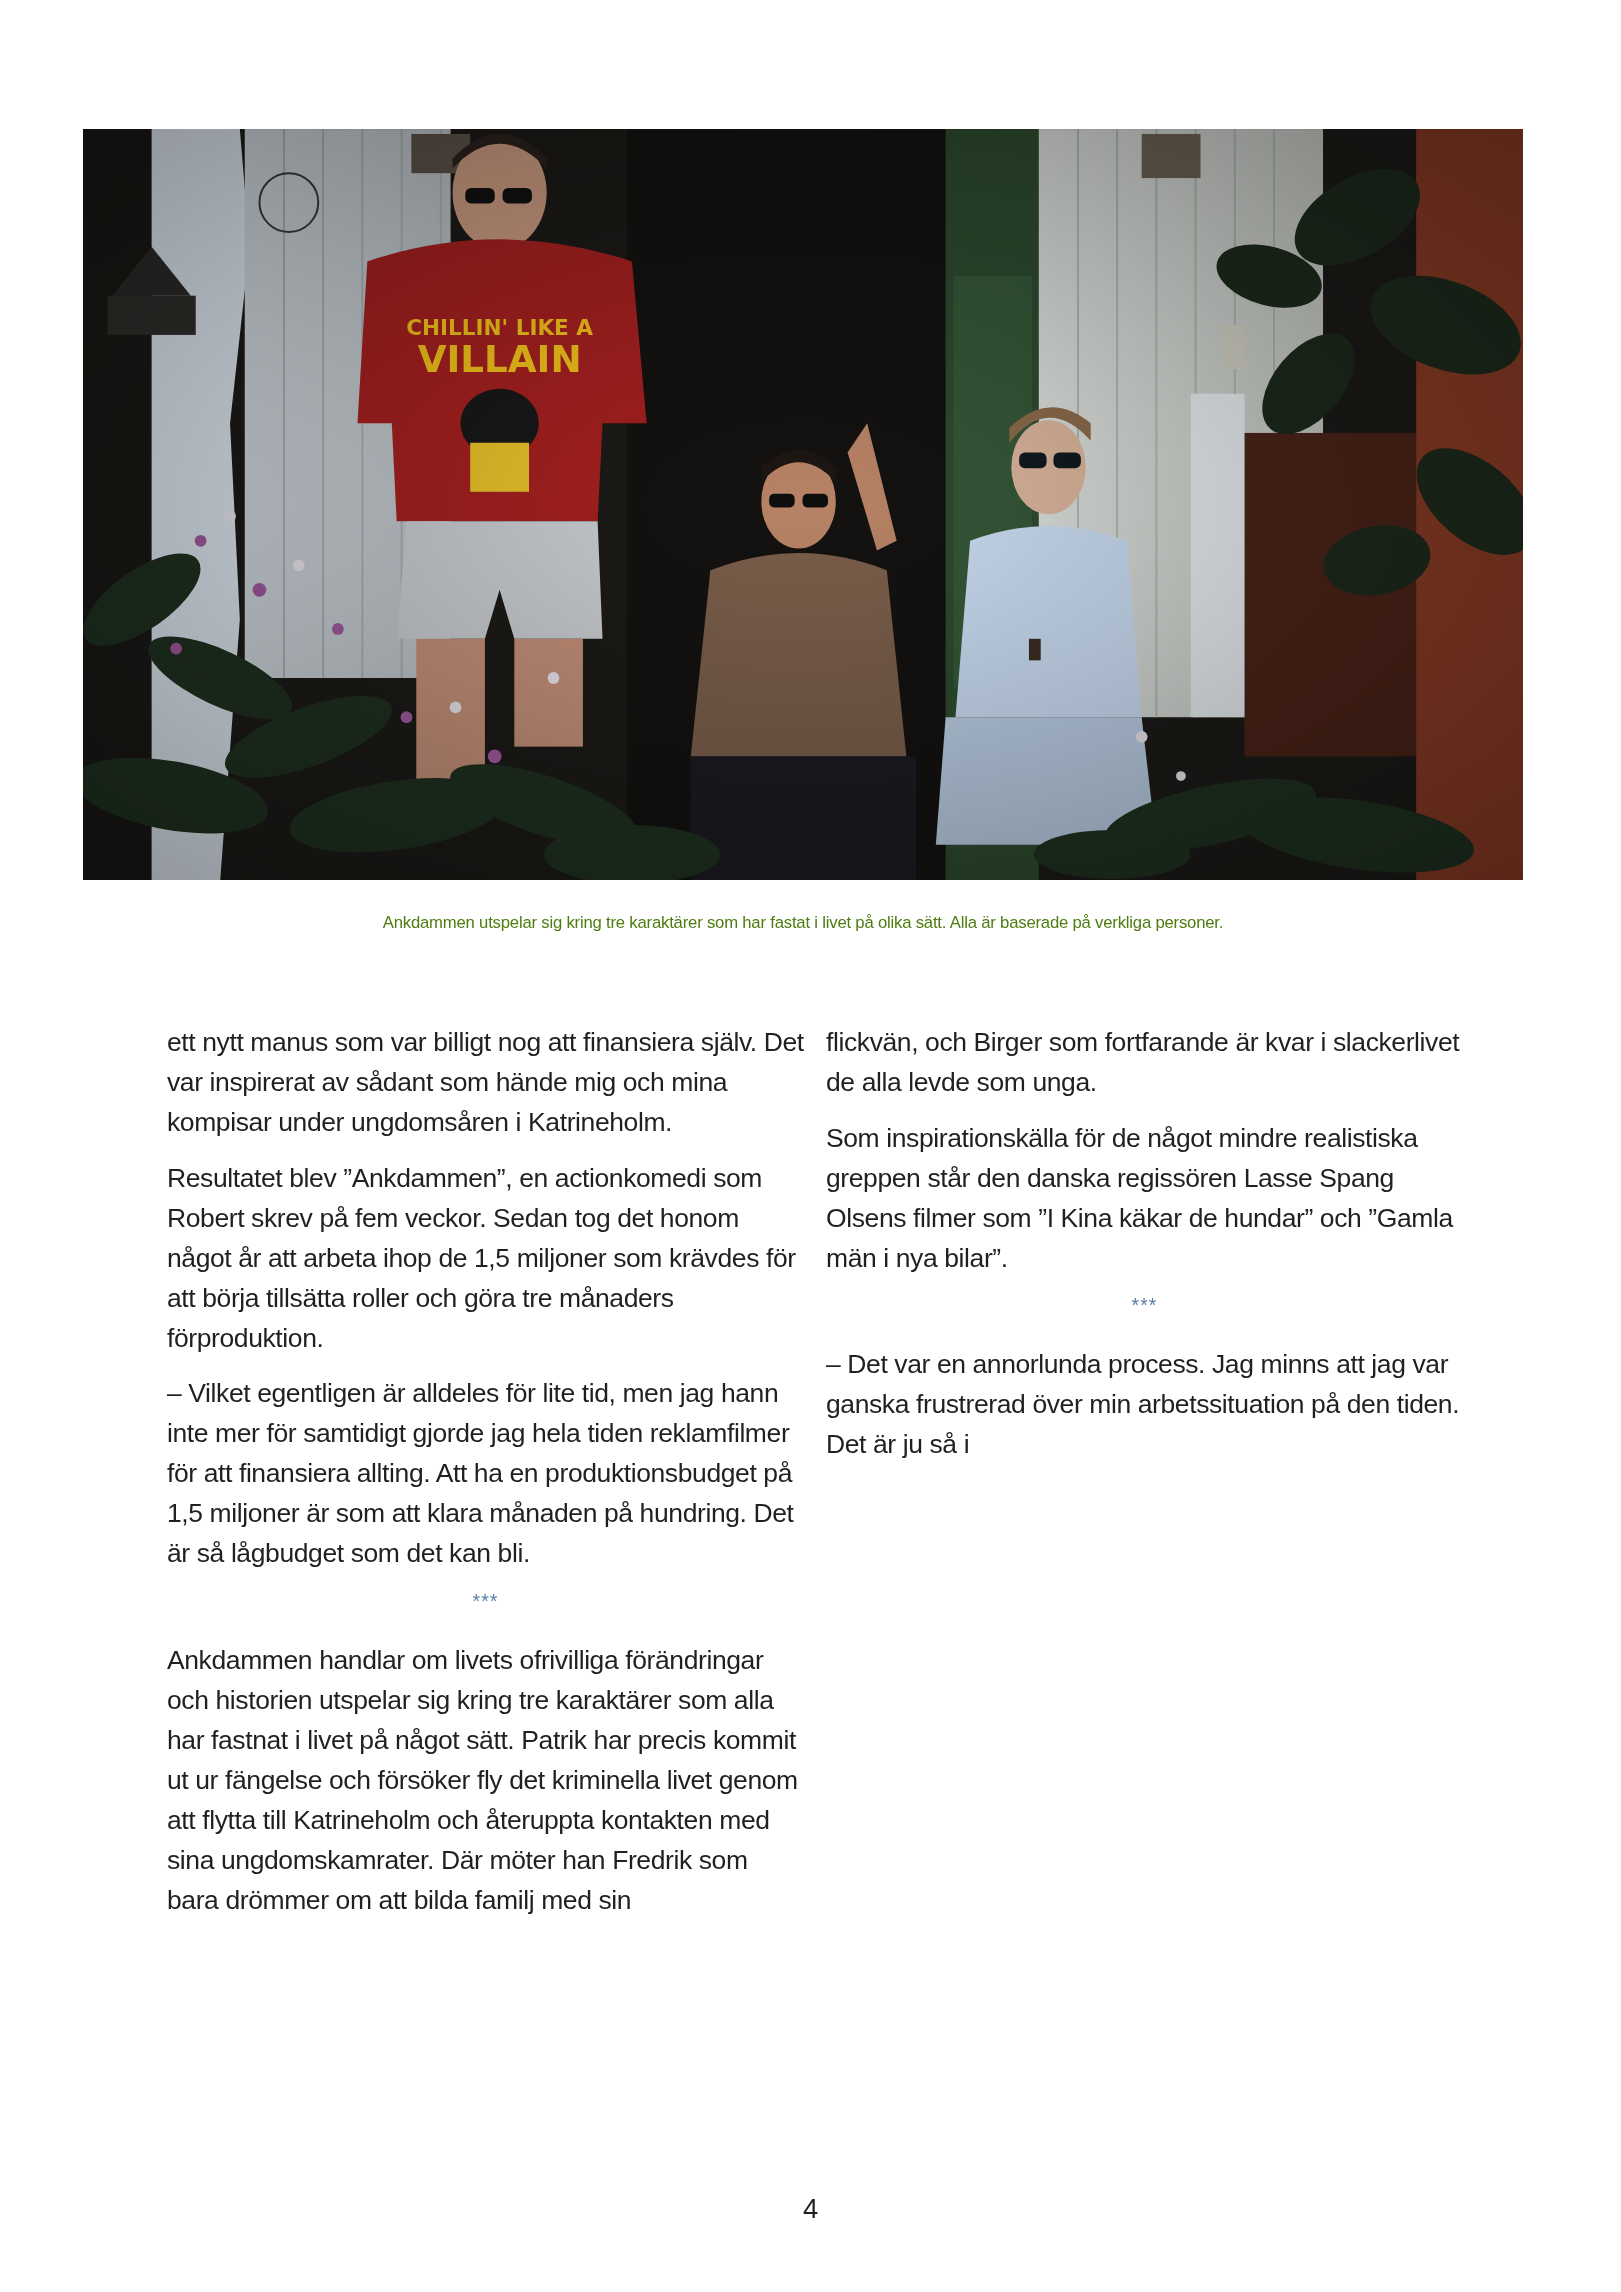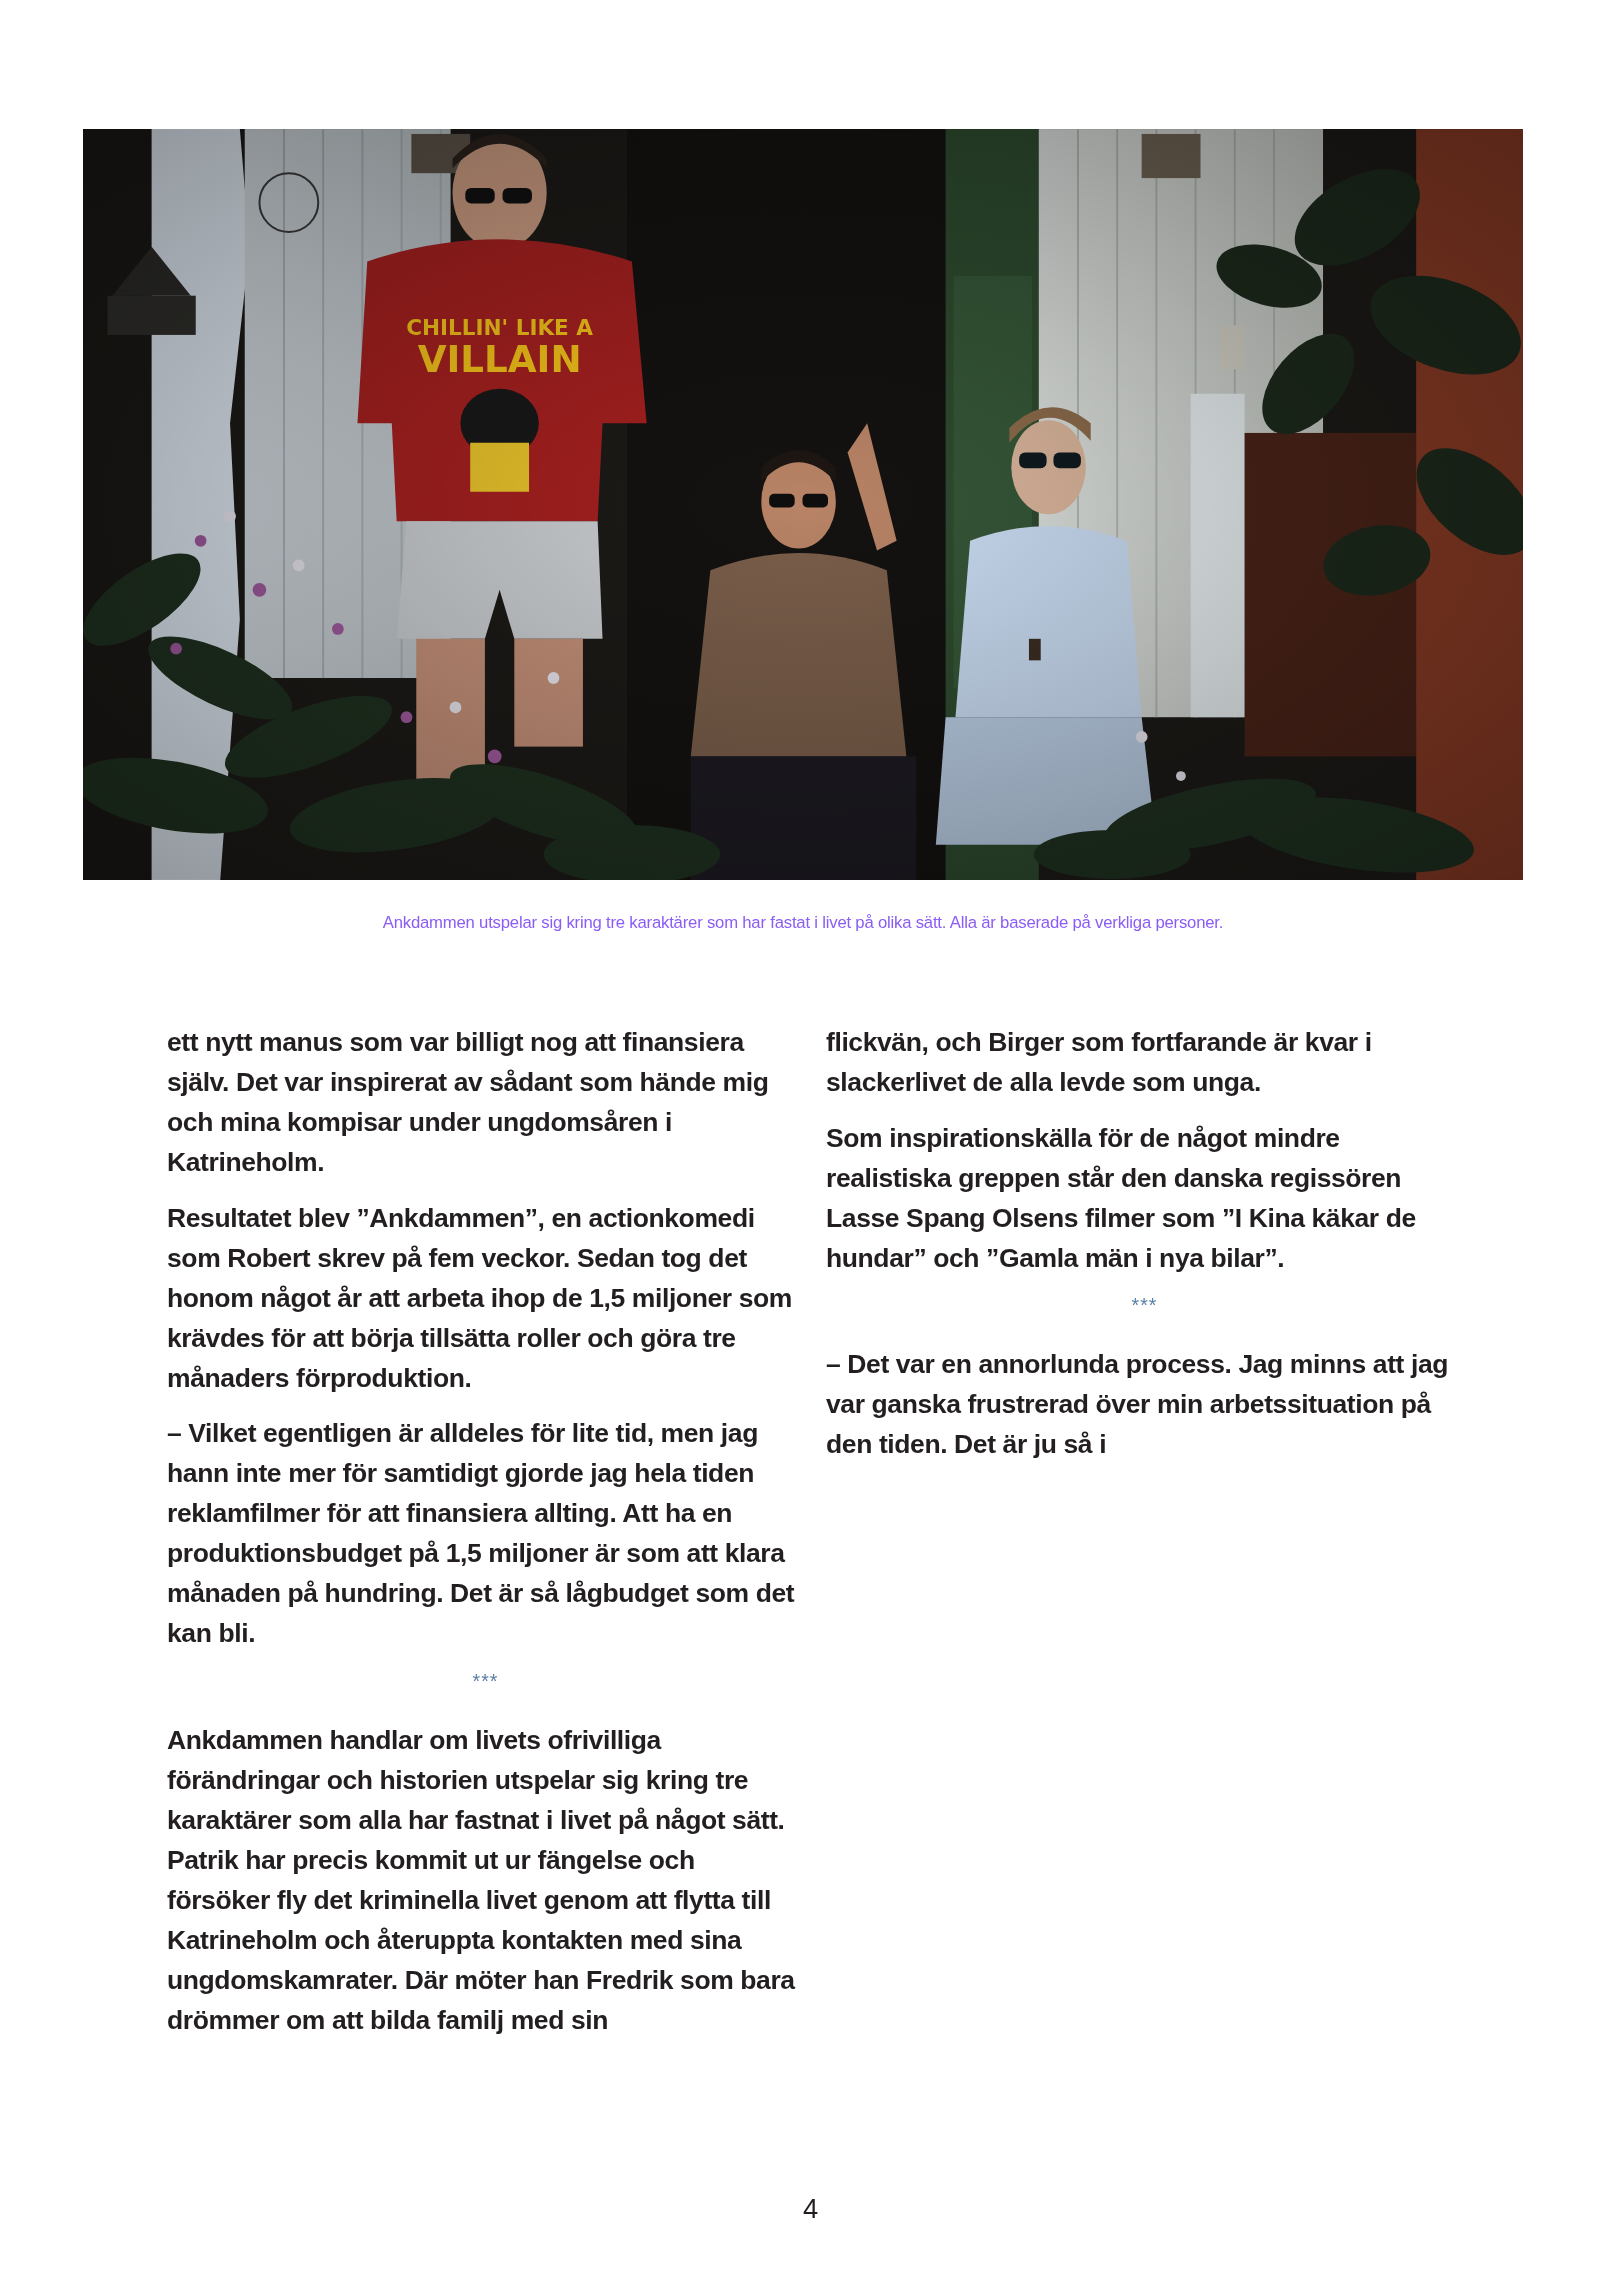--- a/index.html
+++ b/index.html
@@ -7,30 +7,30 @@
     width: 1621px; height: 2293px; position: relative; overflow: hidden;
     font-family: "Liberation Sans", "DejaVu Sans", sans-serif;
     color: #231f20;
   }
   .photo {
     position: absolute; left: 83px; top: 129px; width: 1440px; height: 751px;
     overflow: hidden; background: #1d1b18;
   }
   .caption {
     position: absolute; left: 83px; top: 912px; width: 1440px;
-    text-align: center; font-size: 16.7px; line-height: 21.6px; color: #8b5cf6;
+    text-align: center; font-size: 16.7px; line-height: 21.6px; color: #4d7c0f;
     letter-spacing: -0.2px;
   }
   .col {
     position: absolute; top: 1022px; width: 637px;
     font-size: 26.5px; line-height: 40px; letter-spacing: -0.4px;
   }
   .col.left { left: 167px; }
   .col.right { left: 826px; }
-  .col p { margin: 0 0 15.7px 0; font-weight: bold; }
+  .col p { margin: 0 0 15.7px 0; }
   .sep {
     text-align: center; color: #5a7fa5; font-size: 19.6px; line-height: 25.5px;
     margin: 3.9px 0 25.5px 0; letter-spacing: 1px;
   }
   .page-number {
     position: absolute; top: 2194px; left: 0; width: 1621px; text-align: center;
     font-size: 27.4px; line-height: 29px; color: #231f20;
   }
 </style>
 </head>

